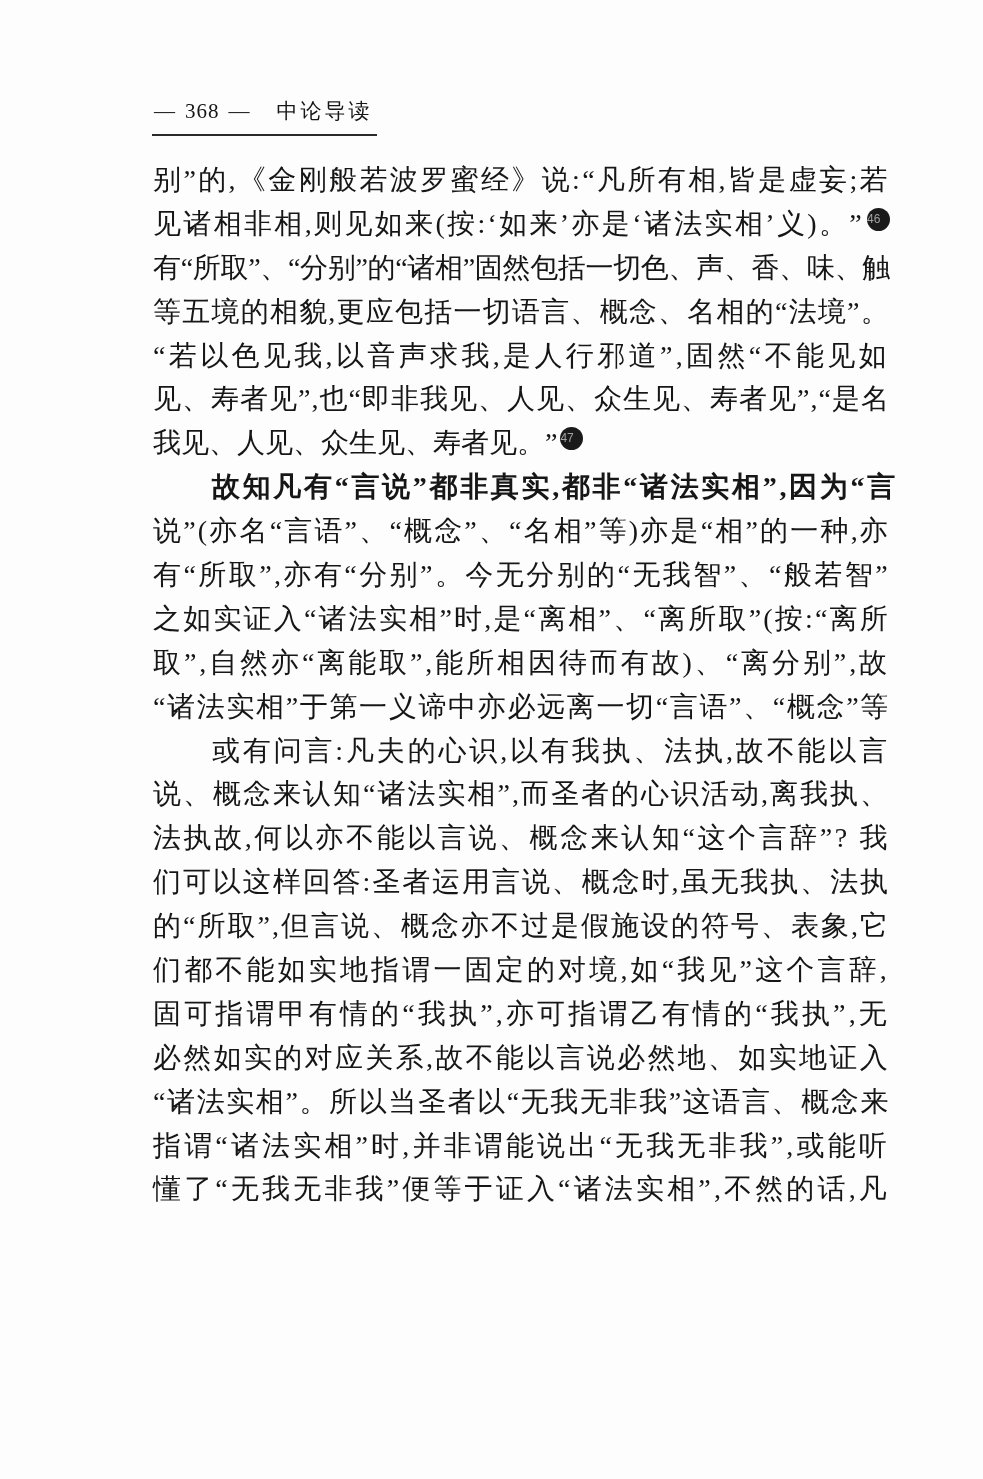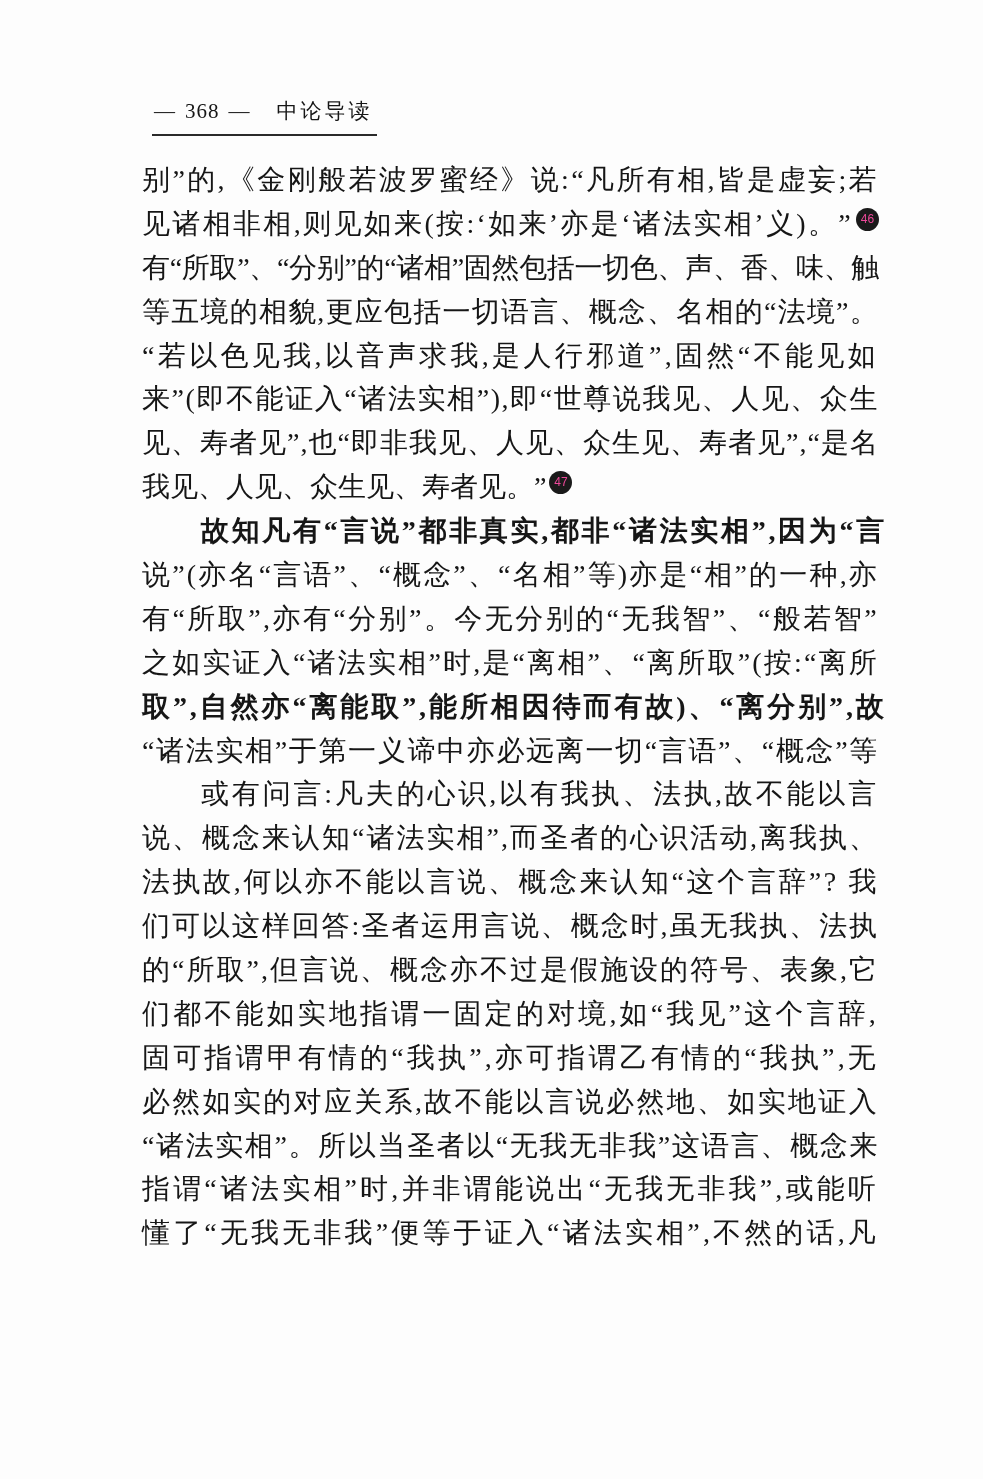--- a/index.html
+++ b/index.html
@@ -27,44 +27,44 @@
     color: #161616;
     border-bottom: 2px solid #2a2a2a;
     padding: 0 4px 9px 2px;
     white-space: nowrap;
   }
   .header .dash { margin: 0 9px 0 0; }
   .header .pagenum { margin: 0 9px 0 0; font-family: "Liberation Serif", "DejaVu Serif", serif; }
   .header .title { margin-left: 17px; letter-spacing: 3px; }
   .text-block {
     position: absolute;
-    left: 142px;
+    left: 153px;
     top: 158px;
     width: 737px;
   }
   .tline {
     height: 43.9px;
     line-height: 43.9px;
     font-size: 28px;
     white-space: pre;
     color: #161616;
     overflow: visible;
   }
   .tline.indent { padding-left: 59px; }
   .ltext { display: inline-block; white-space: pre; }
   .fnref {
     display: inline-block;
     width: 23px;
     height: 23px;
     border-radius: 50%;
     background: #1a1a1a;
-    color: #ec4899;
+    color: #a3a3a3;
     font-size: 12px;
     line-height: 23px;
-    text-align: center;
+    text-align: left;
     vertical-align: 10px;
     margin-left: 3px;
     letter-spacing: 0;
     font-family: "Liberation Sans", "DejaVu Sans", sans-serif;
   }
 </style>
 </head>
 <body>
 
 <div class="page">
@@ -73,28 +73,27 @@
     <span class="pagenum">368</span>
     <span class="dash">—</span>
     <span class="title">中论导读</span>
   </div>
   <div class="text-block" id="text-block">
       <div class="tline fit"><span class="ltext" style="letter-spacing: 2.37779px;">别”的,《金刚般若波罗蜜经》说:“凡所有相,皆是虚妄;若</span></div>
       <div class="tline fit"><span class="ltext" style="letter-spacing: 2.33944px;">见诸相非相,则见如来(按:‘如来’亦是‘诸法实相’义)。”</span><span class="fnref">46</span></div>
       <div class="tline fit"><span class="ltext" style="letter-spacing: -0.319271px;">有“所取”、“分别”的“诸相”固然包括一切色、声、香、味、触</span></div>
       <div class="tline fit"><span class="ltext" style="letter-spacing: 1.22743px;">等五境的相貌,更应包括一切语言、概念、名相的“法境”。</span></div>
       <div class="tline fit"><span class="ltext" style="letter-spacing: 3.35938px;">“若以色见我,以音声求我,是人行邪道”,固然“不能见如</span></div>
-      <div class="tline fit"><span class="ltext" style="letter-spacing: 1.57381px;">来”(即不能证入“诸法实相”),即“世尊说我见、人见、众生</span></div>
       <div class="tline fit"><span class="ltext" style="letter-spacing: 1.0097px;">见、寿者见”,也“即非我见、人见、众生见、寿者见”,“是名</span></div>
       <div class="tline"><span class="ltext">我见、人见、众生见、寿者见。”</span><span class="fnref">47</span></div>
       <div class="tline indent fit"><span class="ltext" style="letter-spacing: 2.6869px; font-weight: bold;">故知凡有“言说”都非真实,都非“诸法实相”,因为“言</span></div>
       <div class="tline fit"><span class="ltext" style="letter-spacing: 2.17742px;">说”(亦名“言语”、“概念”、“名相”等)亦是“相”的一种,亦</span></div>
       <div class="tline fit"><span class="ltext" style="letter-spacing: 2.43373px;">有“所取”,亦有“分别”。今无分别的“无我智”、“般若智”</span></div>
       <div class="tline fit"><span class="ltext" style="letter-spacing: 2.19635px;">之如实证入“诸法实相”时,是“离相”、“离所取”(按:“离所</span></div>
-      <div class="tline fit"><span class="ltext" style="letter-spacing: 2.91487px; font-weight: bold;">取”,自然亦“离能取”,能所相因待而有故)、“离分别”,故</span></div>
+      <div class="tline fit"><span class="ltext" style="letter-spacing: 2.91487px;">取”,自然亦“离能取”,能所相因待而有故)、“离分别”,故</span></div>
       <div class="tline fit"><span class="ltext" style="letter-spacing: 1.65792px;">“诸法实相”于第一义谛中亦必远离一切“言语”、“概念”等</span></div>
       <div class="tline indent fit"><span class="ltext" style="letter-spacing: 2.84245px;">或有问言:凡夫的心识,以有我执、法执,故不能以言</span></div>
       <div class="tline fit"><span class="ltext" style="letter-spacing: 2.00521px;">说、概念来认知“诸法实相”,而圣者的心识活动,离我执、</span></div>
       <div class="tline fit"><span class="ltext" style="letter-spacing: 2.5816px;">法执故,何以亦不能以言说、概念来认知“这个言辞”? 我</span></div>
       <div class="tline fit"><span class="ltext" style="letter-spacing: 1.93149px;">们可以这样回答:圣者运用言说、概念时,虽无我执、法执</span></div>
       <div class="tline fit"><span class="ltext" style="letter-spacing: 2.00521px;">的“所取”,但言说、概念亦不过是假施设的符号、表象,它</span></div>
       <div class="tline fit"><span class="ltext" style="letter-spacing: 3.15925px;">们都不能如实地指谓一固定的对境,如“我见”这个言辞,</span></div>
       <div class="tline fit"><span class="ltext" style="letter-spacing: 3.15856px;">固可指谓甲有情的“我执”,亦可指谓乙有情的“我执”,无</span></div>
       <div class="tline fit"><span class="ltext" style="letter-spacing: 2.32px;">必然如实的对应关系,故不能以言说必然地、如实地证入</span></div>
       <div class="tline fit"><span class="ltext" style="letter-spacing: 1.60301px;">“诸法实相”。所以当圣者以“无我无非我”这语言、概念来</span></div>

